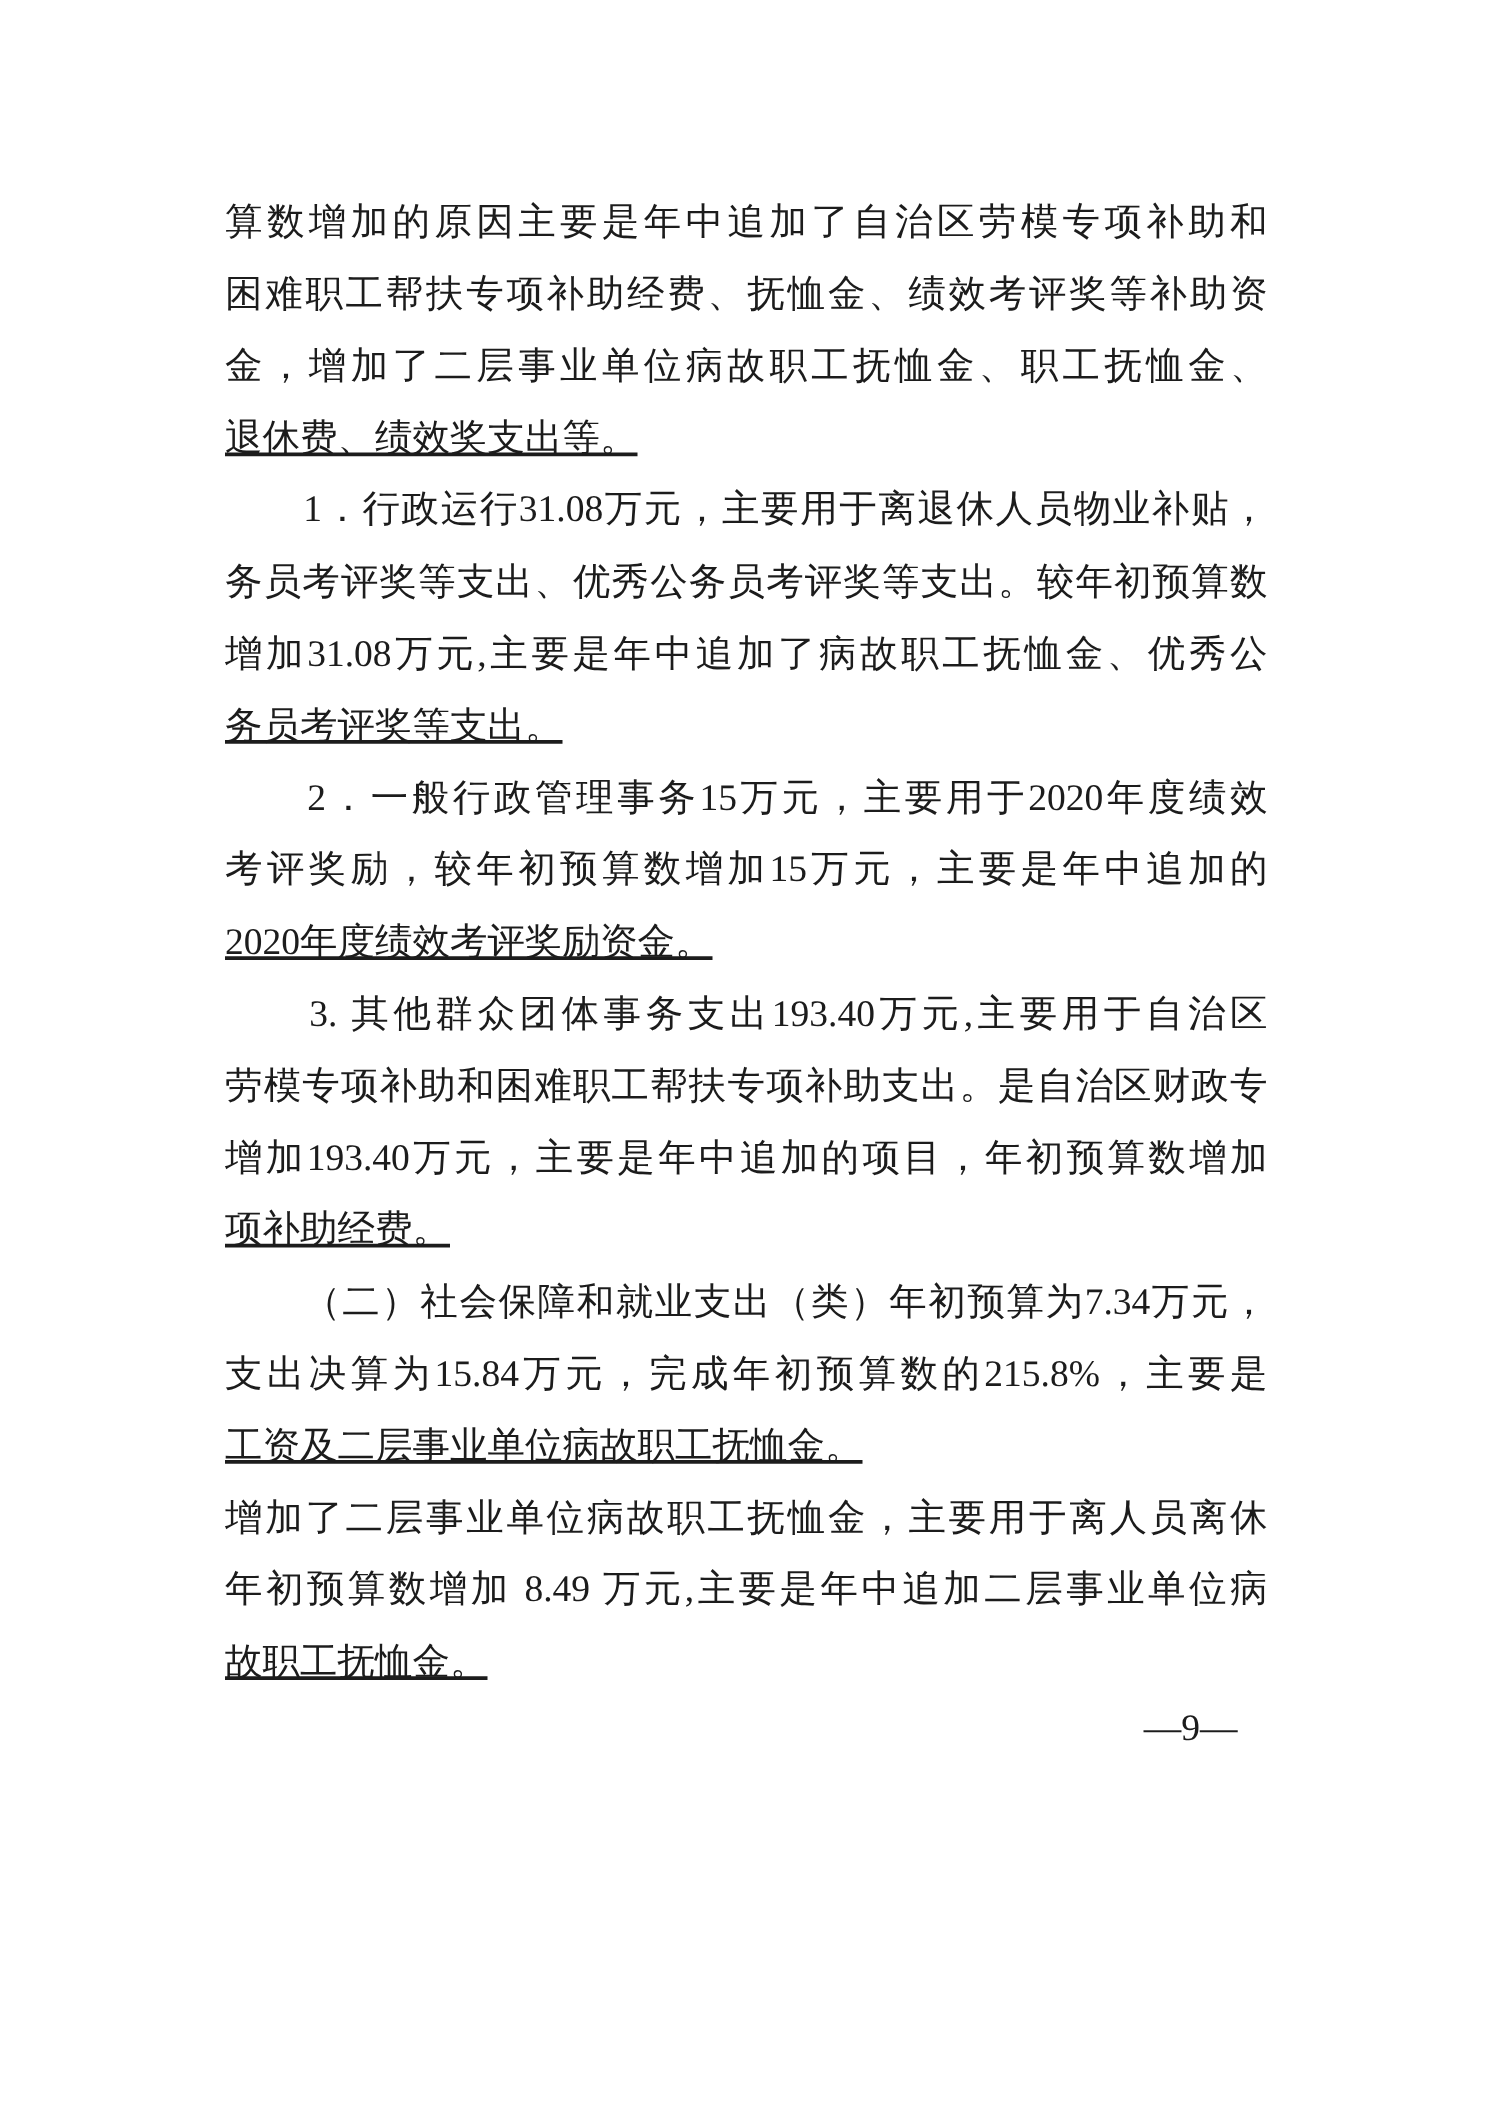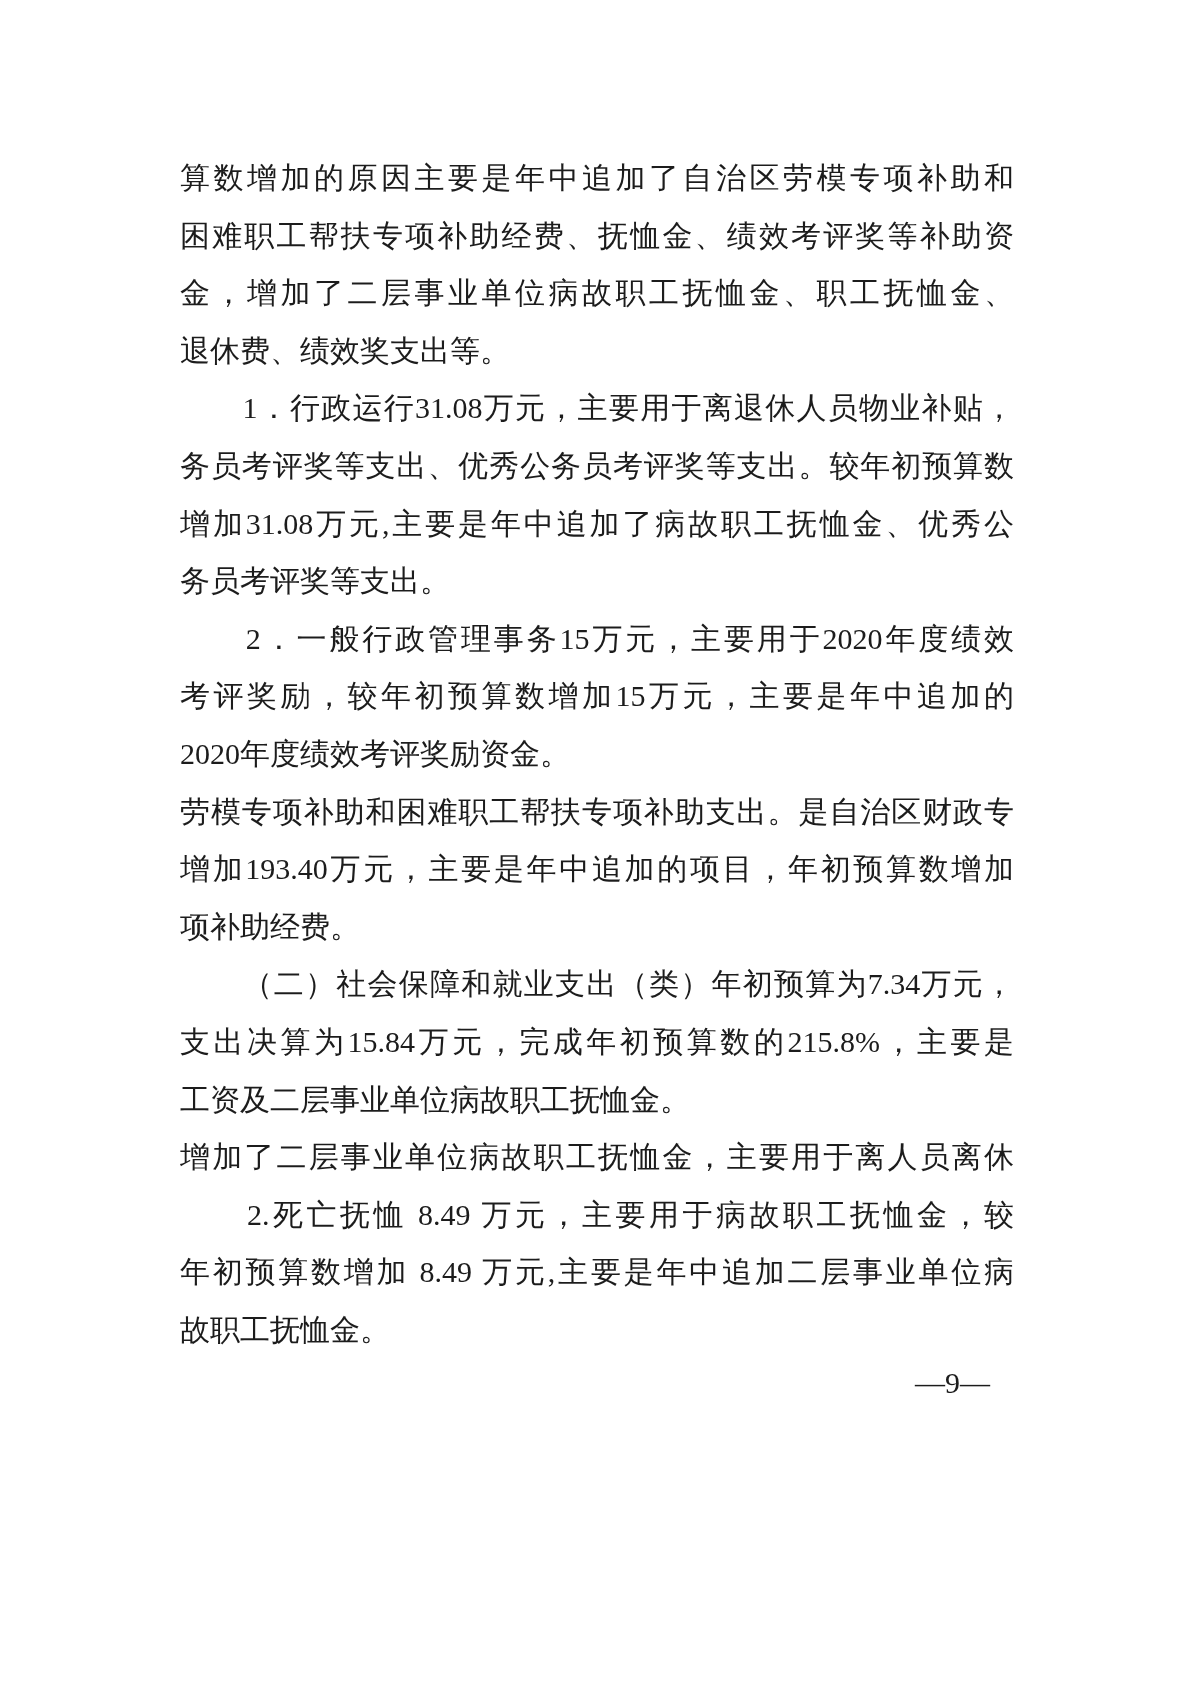--- a/index.html
+++ b/index.html
@@ -31,20 +31,21 @@
     font-size: 30px;
     height: 57.6px;
     line-height: 57.6px;
     text-align: justify;
     text-align-last: justify;
     overflow: hidden;
     letter-spacing: 0;
   }
   .ln.last {
     text-align-last: left;
+    text-decoration: underline;
   }
   .pagenum {
     margin-top: 8px;
     padding-right: 209px;
     font-size: 30px;
     line-height: 34px;
     text-align: right;
     color: #1c1c1c;
   }
 </style>
@@ -68,35 +69,35 @@
       <div class="ln last">务员考评奖等支出。</div>
     </div>
 
     <div class="para">
       <div class="ln">　　2．一般行政管理事务15万元，主要用于2020年度绩效</div>
       <div class="ln">考评奖励，较年初预算数增加15万元，主要是年中追加的</div>
       <div class="ln last">2020年度绩效考评奖励资金。</div>
     </div>
 
     <div class="para">
+      <div class="ln">　　3. 其他群众团体事务支出193.40万元,主要用于自治区</div>
       <div class="ln">劳模专项补助和困难职工帮扶专项补助支出。是自治区财政专</div>
       <div class="ln">增加193.40万元，主要是年中追加的项目，年初预算数增加</div>
       <div class="ln last">项补助经费。</div>
     </div>
 
     <div class="para">
       <div class="ln">　　（二）社会保障和就业支出（类）年初预算为7.34万元，</div>
       <div class="ln">支出决算为15.84万元，完成年初预算数的215.8%，主要是</div>
       <div class="ln last">工资及二层事业单位病故职工抚恤金。</div>
       <div class="ln">增加了二层事业单位病故职工抚恤金，主要用于离人员离休</div>
     </div>
 
 
     <div class="para">
-      <div class="ln">　　2.死亡抚恤 8.49 万元，主要用于病故职工抚恤金，较</div>
       <div class="ln">年初预算数增加 8.49 万元,主要是年中追加二层事业单位病</div>
       <div class="ln last">故职工抚恤金。</div>
     </div>
 
   </div>
 
   <div class="pagenum">—9—</div>
 </div>
 
 </body></html>

